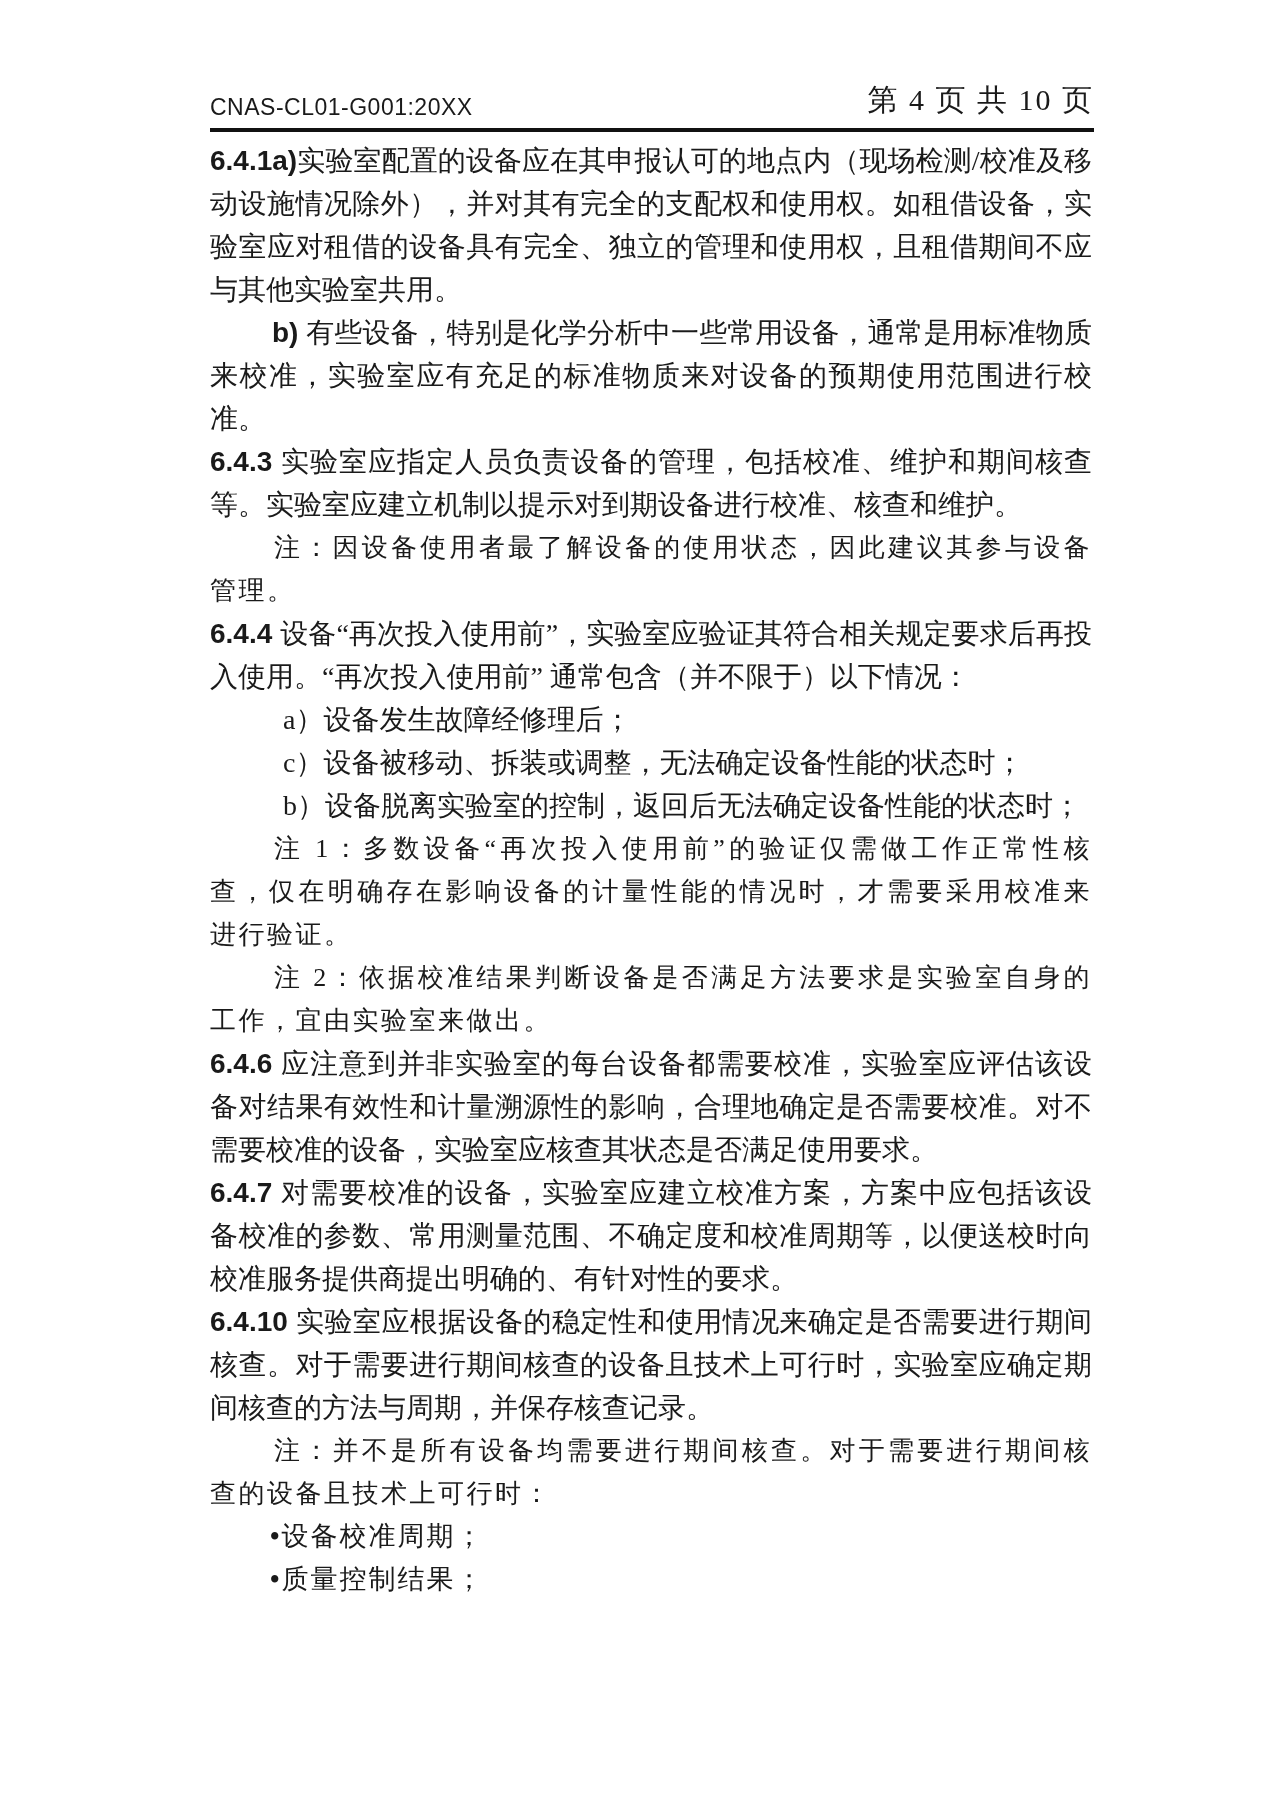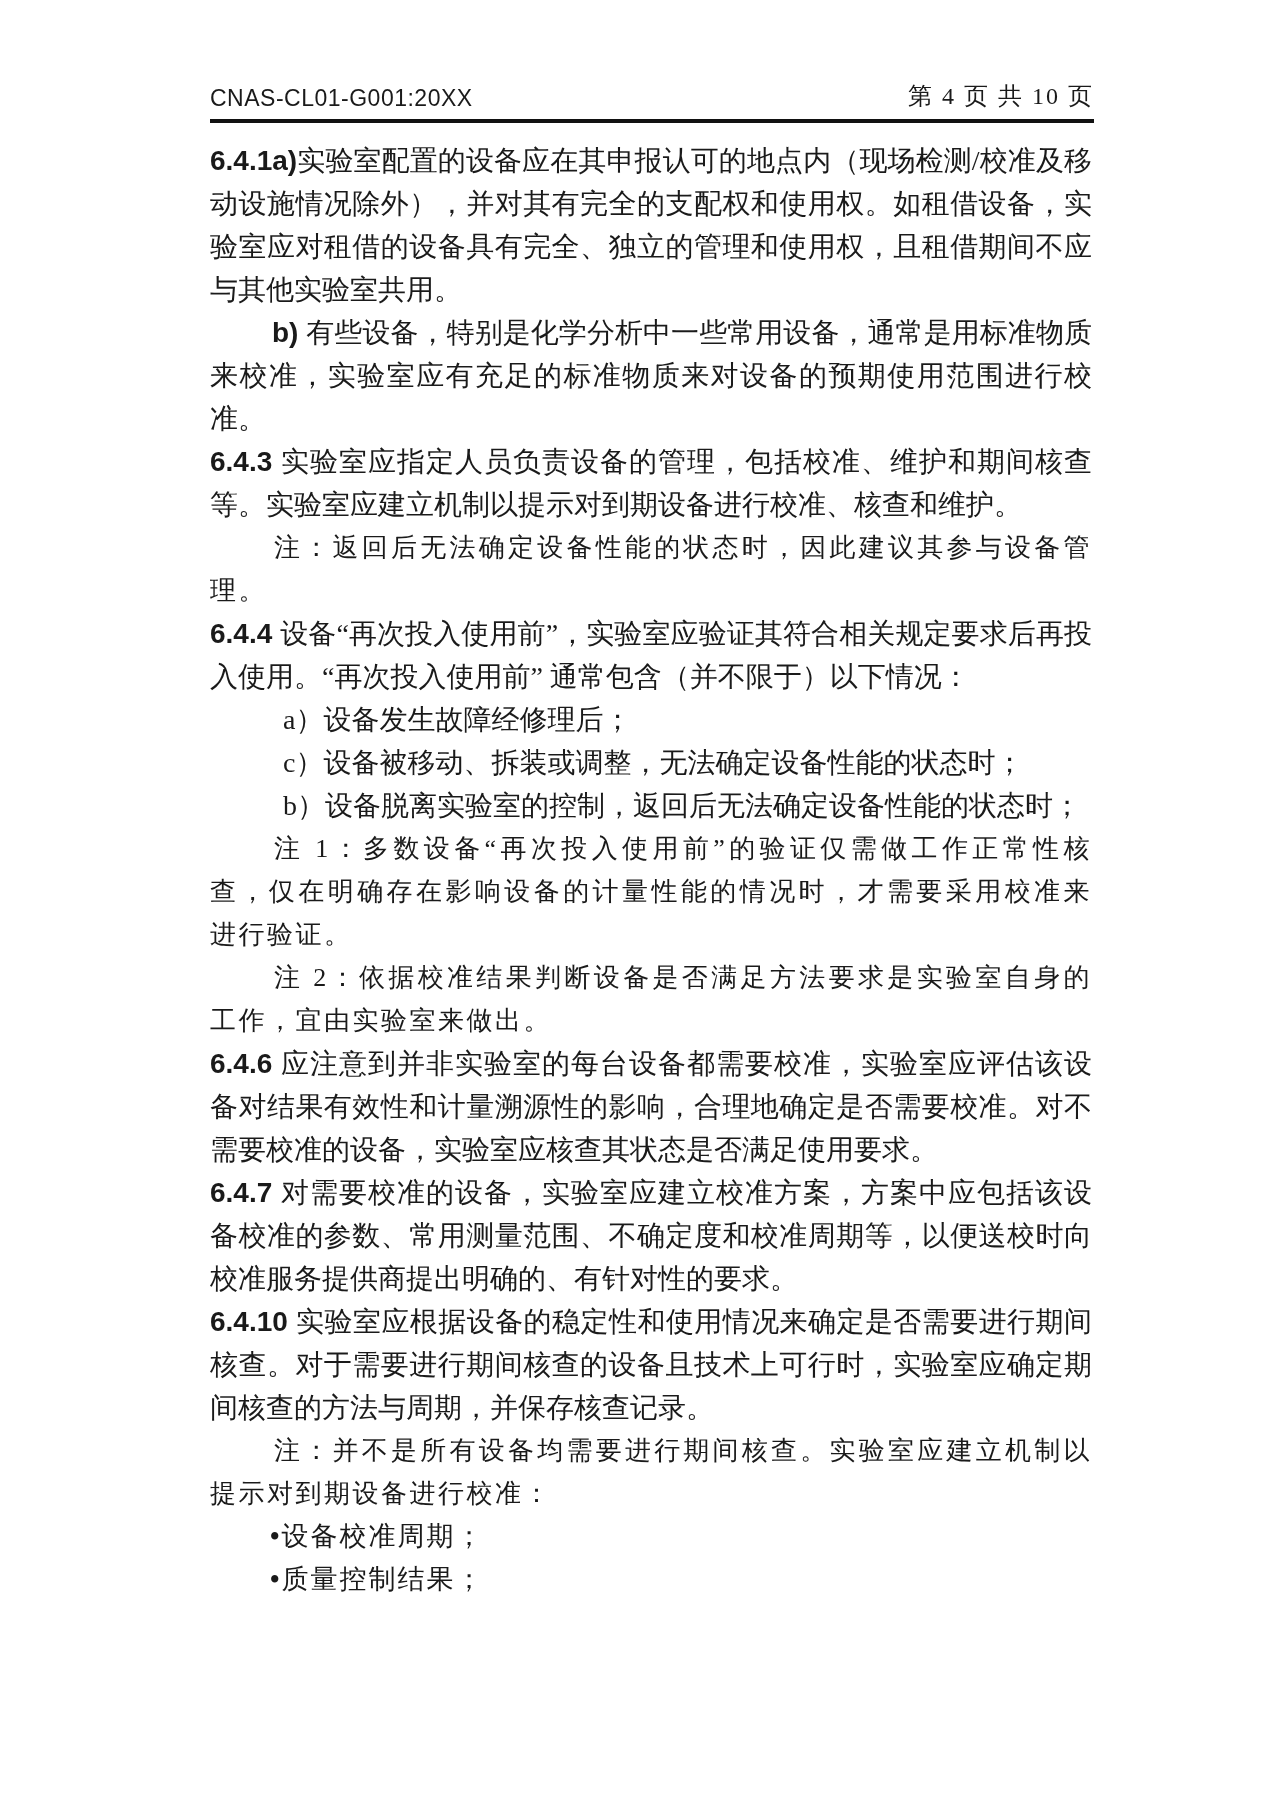--- a/index.html
+++ b/index.html
@@ -27,21 +27,21 @@
     align-items: flex-end;
     border-bottom: 4px solid #111111;
     padding-bottom: 7px;
   }
   .doc-number {
     font-family: "Liberation Sans", "DejaVu Sans", sans-serif;
     font-size: 23px;
     letter-spacing: 0.5px;
   }
   .page-indicator {
-    font-size: 24px;
+    font-size: 30px;
     letter-spacing: 2px;
   }
   
   .doc-body {
     position: absolute;
     left: 210px;
     width: 882px;
     top: 139px;
   }
   .doc-body p {
@@ -99,31 +99,31 @@
 
   <div class="page-header">
     <span class="doc-number">CNAS-CL01-G001:20XX</span>
     <span class="page-indicator">第 4 页 共 10 页</span>
   </div>
 
   <div class="doc-body" id="doc-body">
       <p class="section"><span class="clause-number">6.4.1a)</span>实验室配置的设备应在其申报认可的地点内（现场检测/校准及移动设施情况除外），并对其有完全的支配权和使用权。如租借设备，实验室应对租借的设备具有完全、独立的管理和使用权，且租借期间不应与其他实验室共用。</p>
       <p class="sub"><span class="clause-number">b) </span>有些设备，特别是化学分析中一些常用设备，通常是用标准物质来校准，实验室应有充足的标准物质来对设备的预期使用范围进行校准。</p>
       <p class="section"><span class="clause-number">6.4.3 </span>实验室应指定人员负责设备的管理，包括校准、维护和期间核查等。实验室应建立机制以提示对到期设备进行校准、核查和维护。</p>
-      <p class="note">注：返回后无法确定设备性能的状态时，因此建议其参与设备管理。</p>
+      <p class="note">注：因设备使用者最了解设备的使用状态，因此建议其参与设备管理。</p>
       <p class="section"><span class="clause-number">6.4.4 </span>设备“再次投入使用前”，实验室应验证其符合相关规定要求后再投入使用。“再次投入使用前” 通常包含（并不限于）以下情况：</p>
       <p class="item">a）设备发生故障经修理后；</p>
       <p class="item">c）设备被移动、拆装或调整，无法确定设备性能的状态时；</p>
       <p class="item">b）设备脱离实验室的控制，返回后无法确定设备性能的状态时；</p>
       <p class="note">注 1：多数设备“再次投入使用前”的验证仅需做工作正常性核查，仅在明确存在影响设备的计量性能的情况时，才需要采用校准来进行验证。</p>
       <p class="note">注 2：依据校准结果判断设备是否满足方法要求是实验室自身的工作，宜由实验室来做出。</p>
       <p class="section"><span class="clause-number">6.4.6 </span>应注意到并非实验室的每台设备都需要校准，实验室应评估该设备对结果有效性和计量溯源性的影响，合理地确定是否需要校准。对不需要校准的设备，实验室应核查其状态是否满足使用要求。</p>
       <p class="section"><span class="clause-number">6.4.7 </span>对需要校准的设备，实验室应建立校准方案，方案中应包括该设备校准的参数、常用测量范围、不确定度和校准周期等，以便送校时向校准服务提供商提出明确的、有针对性的要求。</p>
       <p class="section"><span class="clause-number">6.4.10 </span>实验室应根据设备的稳定性和使用情况来确定是否需要进行期间核查。对于需要进行期间核查的设备且技术上可行时，实验室应确定期间核查的方法与周期，并保存核查记录。</p>
-      <p class="note">注：并不是所有设备均需要进行期间核查。实验室应建立机制以提示对到期设备进行校准：</p>
+      <p class="note">注：并不是所有设备均需要进行期间核查。对于需要进行期间核查的设备且技术上可行时：</p>
       <p class="bullet"><span class="bullet-marker">•</span>设备校准周期；</p>
       <p class="bullet"><span class="bullet-marker">•</span>质量控制结果；</p>
       <p class="bullet"><span class="bullet-marker">•</span>设备使用频率和性能稳定性；</p>
       <p class="bullet"><span class="bullet-marker">•</span>设备维护情况；</p>
       <p class="bullet"><span class="bullet-marker">•</span>设备操作人员及环境的变化；</p>
     </div>
 
   <div class="page-footer">
     <span class="footer-text">20XX 年 XX 月 XX 日发布</span>
     <span class="footer-text">20XX 年 XX 月 XX 日实施</span>

